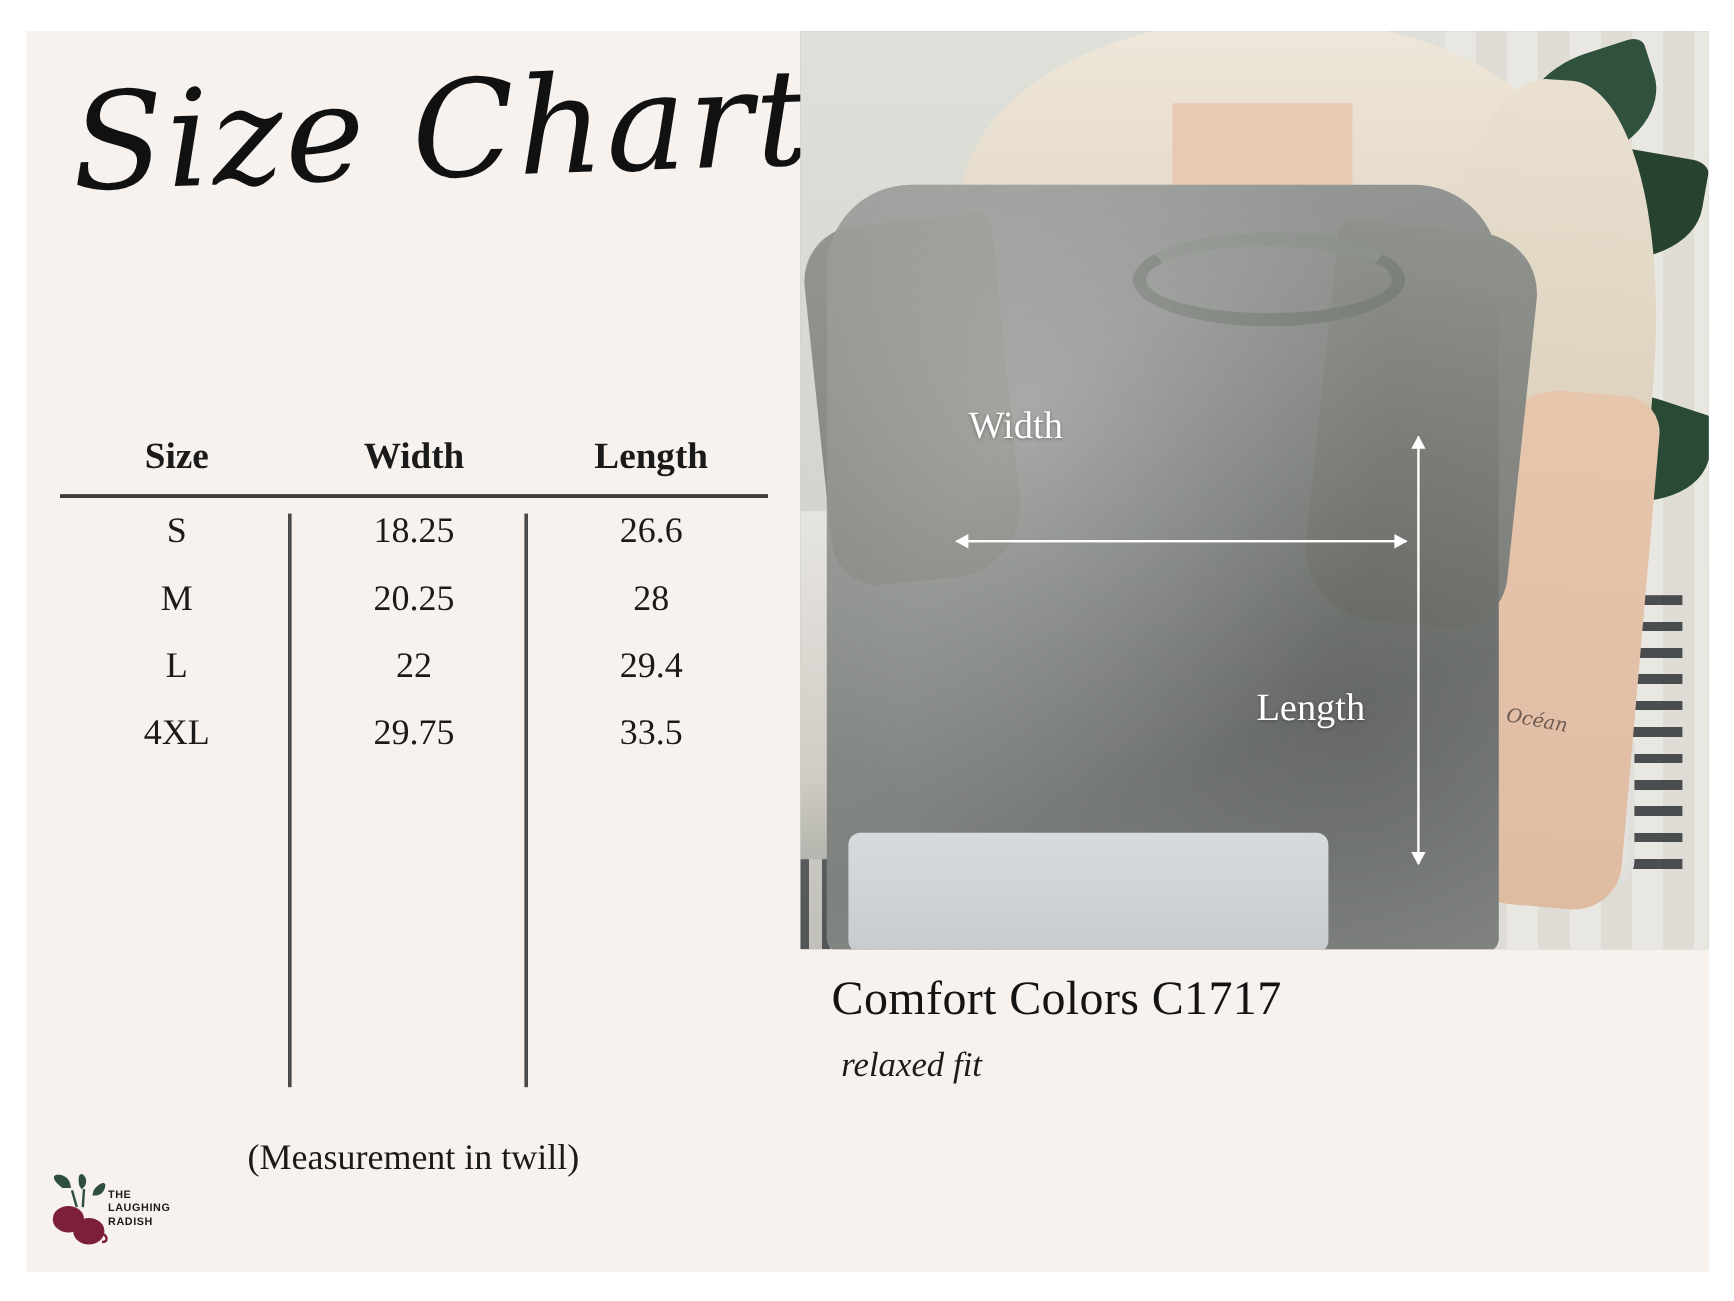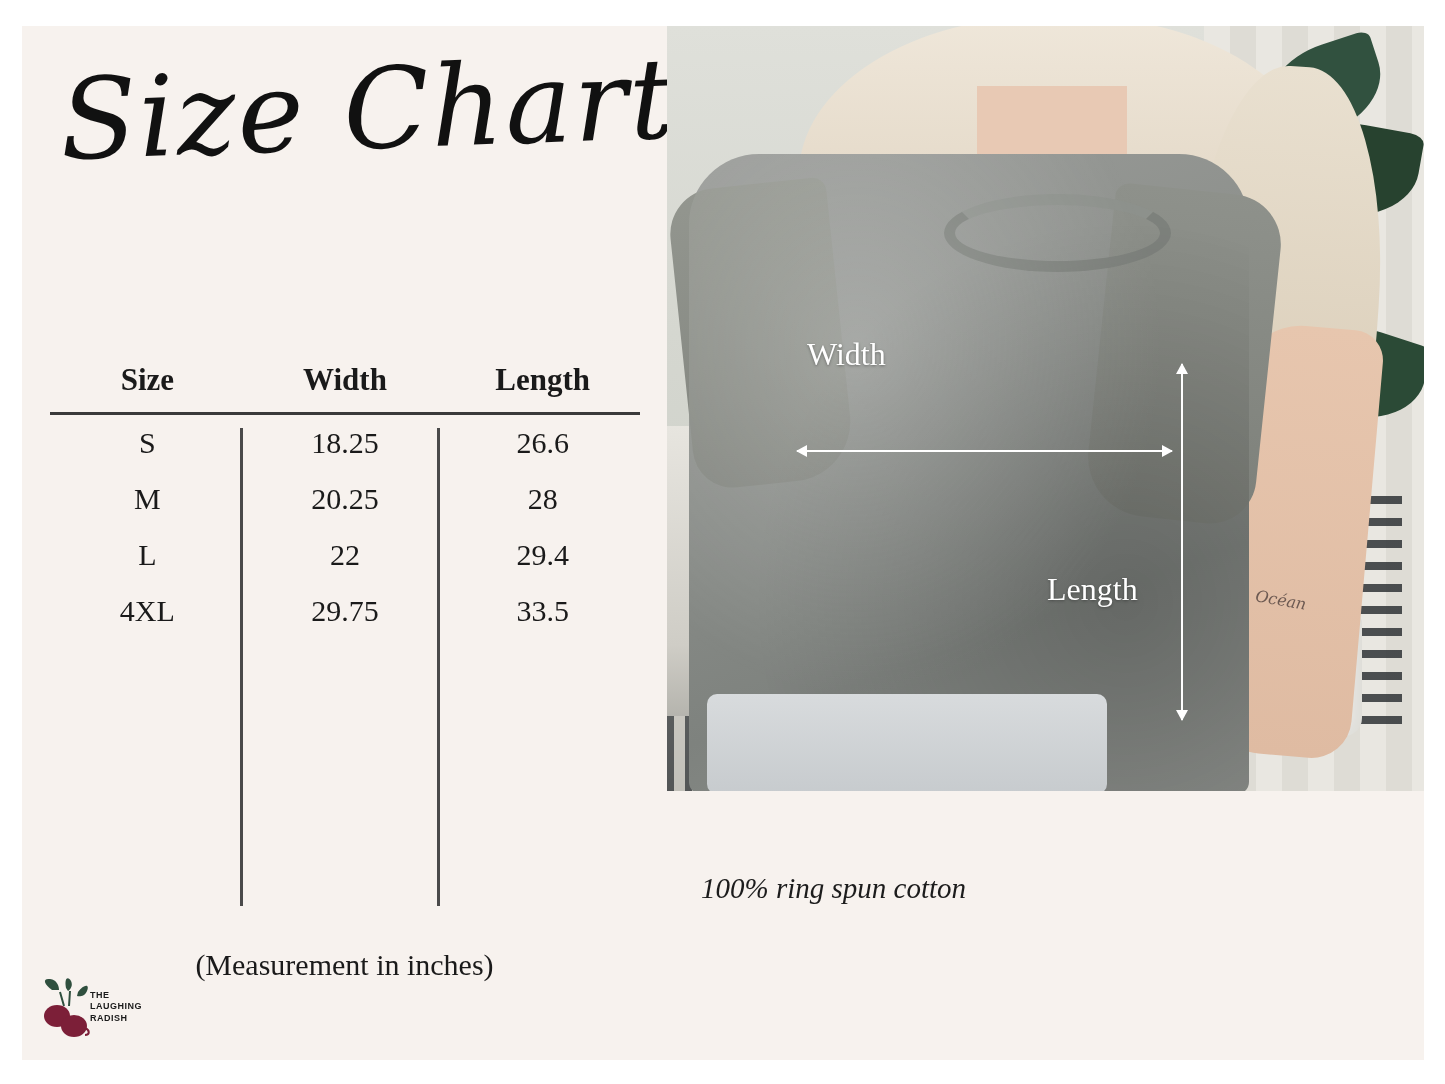--- a/index.html
+++ b/index.html
@@ -341,21 +341,21 @@
             </tr>
             <tr>
               <td>4XL</td>
               <td>29.75</td>
               <td>33.5</td>
             </tr>
           </tbody>
         </table>
       </div>
 
-      <div class="measure-note">(Measurement in inches)</div>
+      <div class="measure-note">(Measurement in twill)</div>
 
       <div class="logo">
         <span class="leafy">
           <svg width="52" height="62" viewBox="0 0 52 62">
             <path d="M12 14 C4 8, 2 2, 10 3 C17 4, 19 10, 19 14 Z" fill="#2f4f3e"></path>
             <path d="M26 12 C24 2, 28 0, 31 5 C33 9, 31 13, 28 15 Z" fill="#2f4f3e"></path>
             <path d="M38 16 C44 8, 50 8, 47 15 C45 20, 40 21, 37 20 Z" fill="#2f4f3e"></path>
             <path d="M20 16 L24 30 M30 15 L29 30" stroke="#2f4f3e" stroke-width="2" fill="none"></path>
             <ellipse cx="17" cy="40" rx="13" ry="11" fill="#7c1f38"></ellipse>
             <ellipse cx="34" cy="50" rx="13" ry="11" fill="#7c1f38"></ellipse>
@@ -399,20 +399,21 @@
         </div>
         <div class="jeans"></div>
         <div class="tattoo">Océan</div>
 
         <div class="m-label width-label">Width</div>
         <div class="h-arrow"></div>
         <div class="m-label length-label">Length</div>
         <div class="v-arrow"></div>
       </div>
 
+      <div class="product-title">Comfort Colors C1717</div>
 
       <div class="product-specs">
-        <div>100% ring spun cotton</div>
+        <div>relaxed fit</div>
       </div>
     </div>
 
   </div>
 </div>
 
 </body></html>

